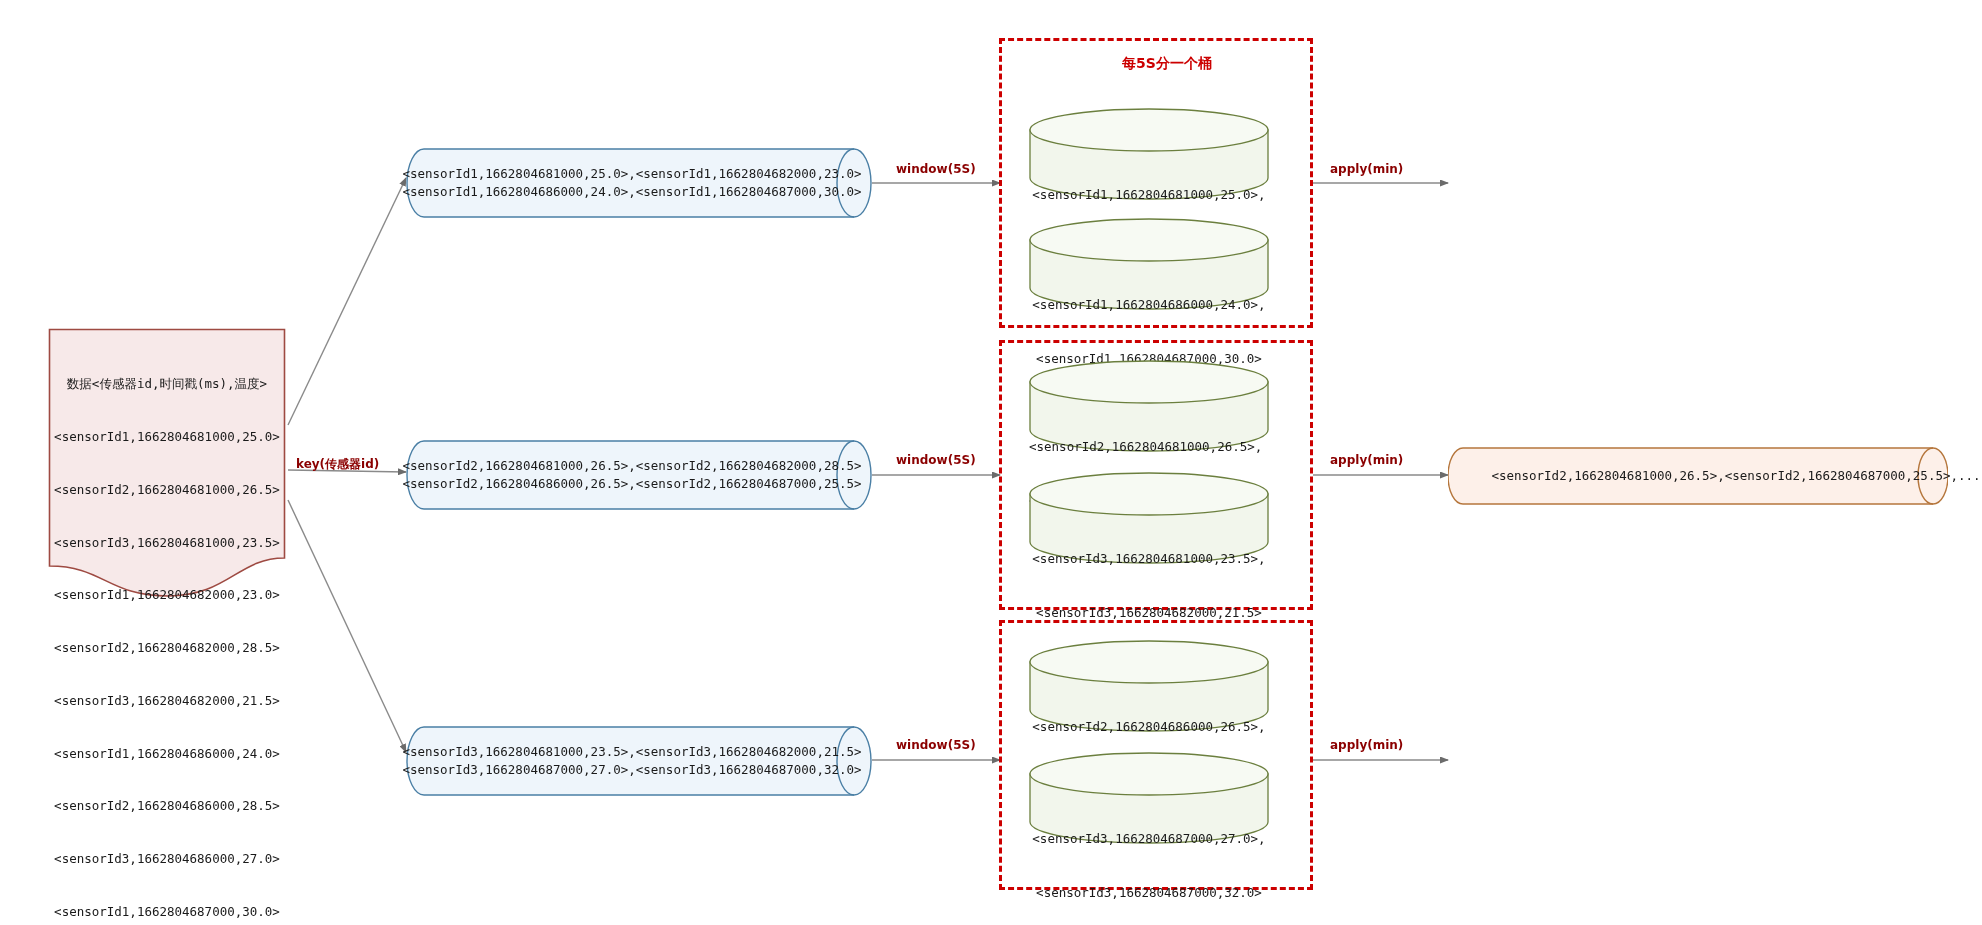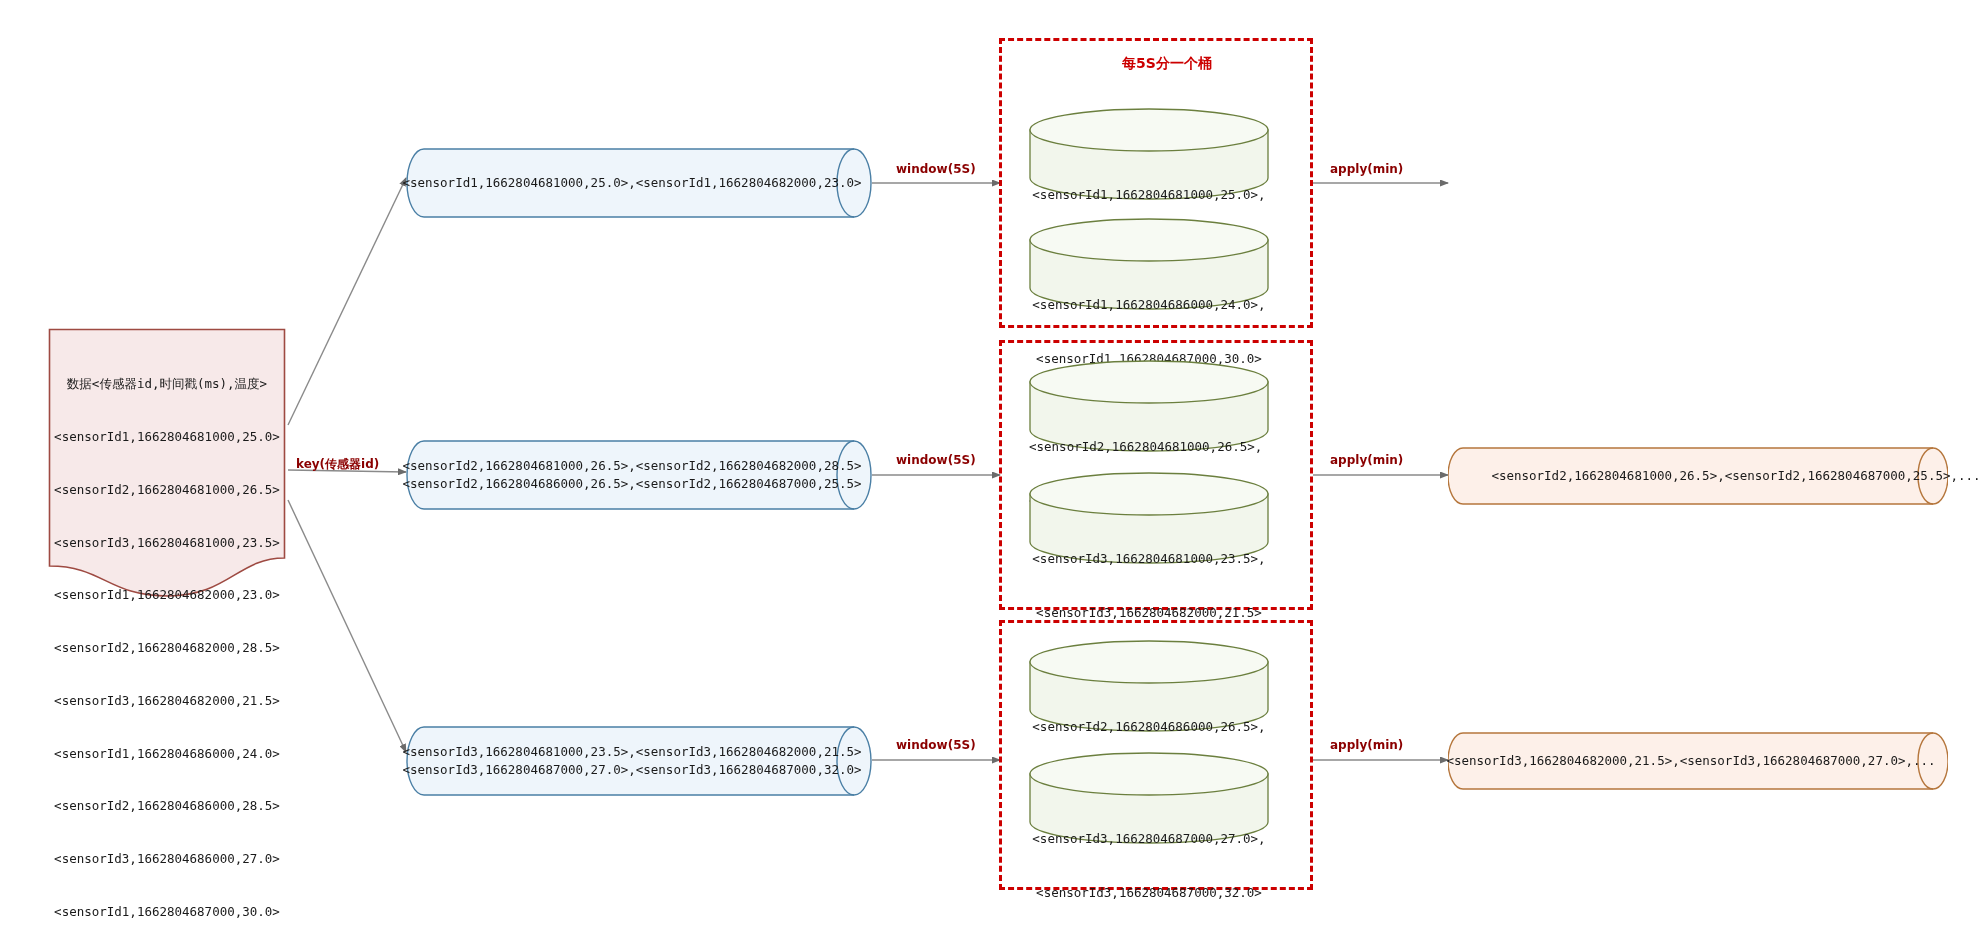--- a/index.html
+++ b/index.html
@@ -175,20 +175,21 @@
 
   <div class="edge-label" style="left:296px; top:456px;">key(传感器id)</div>
 
   <div class="cyl" style="left:406px; top:148px; width:466px; height:70px;">
     <svg width="466" height="70" xmlns="http://www.w3.org/2000/svg">
       <path d="M18,1 L448,1 A17,34 0 0 1 448,69 L18,69 A17,34 0 0 1 18,1 Z" fill="#eef5fb" stroke="#4a7fa5" stroke-width="1.4"></path>
       <path d="M448,1 A17,34 0 0 0 448,69" fill="none" stroke="#4a7fa5" stroke-width="1.4"></path>
     </svg>
     <div class="cyl-label">
       <div>&lt;sensorId1,1662804681000,25.0&gt;,&lt;sensorId1,1662804682000,23.0&gt;</div>
+      <div>&lt;sensorId1,1662804686000,24.0&gt;,&lt;sensorId1,1662804687000,30.0&gt;</div>
     </div>
   </div>
 
   <div class="cyl" style="left:406px; top:440px; width:466px; height:70px;">
     <svg width="466" height="70" xmlns="http://www.w3.org/2000/svg">
       <path d="M18,1 L448,1 A17,34 0 0 1 448,69 L18,69 A17,34 0 0 1 18,1 Z" fill="#eef5fb" stroke="#4a7fa5" stroke-width="1.4"></path>
       <path d="M448,1 A17,34 0 0 0 448,69" fill="none" stroke="#4a7fa5" stroke-width="1.4"></path>
     </svg>
     <div class="cyl-label">
       <div>&lt;sensorId2,1662804681000,26.5&gt;,&lt;sensorId2,1662804682000,28.5&gt;</div>
@@ -291,23 +292,14 @@
   <div class="cyl" style="left:1448px; top:447px; width:590px; height:58px;">
     <svg width="500" height="58" xmlns="http://www.w3.org/2000/svg">
       <path d="M15,1 L485,1 A15,28 0 0 1 485,57 L15,57 A15,28 0 0 1 15,1 Z" fill="#fdf0e9" stroke="#b5763c" stroke-width="1.4"></path>
       <path d="M485,1 A15,28 0 0 0 485,57" fill="none" stroke="#b5763c" stroke-width="1.4"></path>
     </svg>
     <div class="cyl-label">
       <div>&lt;sensorId2,1662804681000,26.5&gt;,&lt;sensorId2,1662804687000,25.5&gt;,...</div>
     </div>
   </div>
 
-  <div class="cyl" style="left:1448px; top:732px; width:500px; height:58px;">
-    <svg width="500" height="58" xmlns="http://www.w3.org/2000/svg">
-      <path d="M15,1 L485,1 A15,28 0 0 1 485,57 L15,57 A15,28 0 0 1 15,1 Z" fill="#fdf0e9" stroke="#b5763c" stroke-width="1.4"></path>
-      <path d="M485,1 A15,28 0 0 0 485,57" fill="none" stroke="#b5763c" stroke-width="1.4"></path>
-    </svg>
-    <div class="cyl-label">
-      <div>&lt;sensorId3,1662804682000,21.5&gt;,&lt;sensorId3,1662804687000,27.0&gt;,...</div>
-    </div>
-  </div>
 
 </div>
 
 </body></html>

